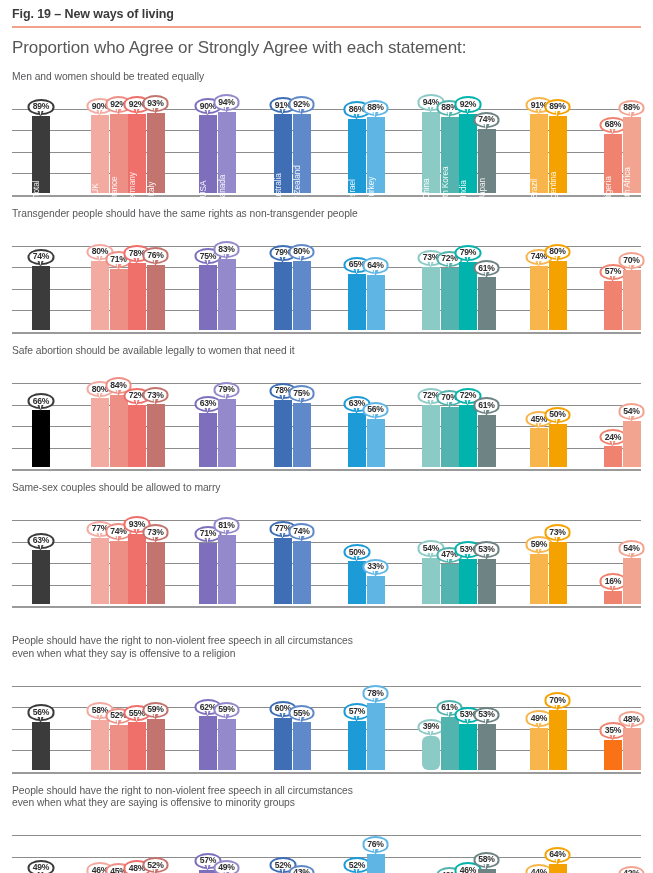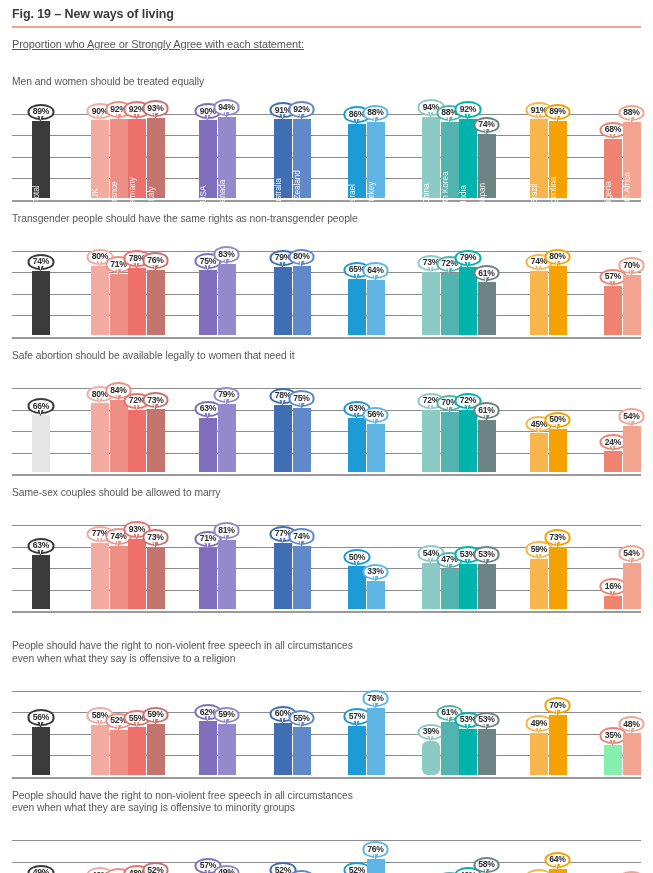--- a/index.html
+++ b/index.html
@@ -19,25 +19,24 @@
     padding-top: 7px;
     letter-spacing: -0.1px;
   }
   .title-rule {
     height: 1.5px;
     background: #f2a28a;
     margin-top: 5px;
     margin-bottom: 10px;
   }
   .subtitle {
-    font-size: 11px;
+    font-size: 17px;
     color: #57575a;
-    margin-bottom: 26px;
+    margin-bottom: 13px;
     letter-spacing: -0.1px;
-    text-decoration: underline;
   }
   .panel { position: relative; }
   .panel-title {
     font-size: 10.3px;
     color: #57575a;
     line-height: 12.2px;
     margin-bottom: 4px;
     white-space: pre-line;
     letter-spacing: -0.05px;
   }
@@ -371,21 +370,21 @@
         <div class="panel-title">Safe abortion should be available legally to women that need it</div>
         <div class="plot" style="height: 108px; padding-top: 22px;">
           <div class="gridlines">
             <div class="gl" style="top: 22px;"></div>
             <div class="gl" style="top: 43.5px;"></div>
             <div class="gl" style="top: 65px;"></div>
             <div class="gl" style="top: 86.5px;"></div>
             <div class="gl base" style="top: 108px;"></div>
           </div>
           <div class="bars">
-            <div class="bar" style="left: 20px; width: 18px; height: 56.76px; background: #e5e5e5; bottom: 2px;">
+            <div class="bar" style="left: 20px; width: 18px; height: 56.76px; background: #000000; bottom: 2px;">
               <div class="vlabel-wrap">
                 <span class="callout c2_0" style="border-color: rgb(59, 59, 59);">66%</span>
               </div>
             </div>
             <div class="bar" style="left: 79px; width: 18px; height: 68.8px; background: rgb(243, 170, 160); bottom: 2px;">
               <div class="vlabel-wrap">
                 <span class="callout c2_1" style="border-color: rgb(243, 170, 160);">80%</span>
               </div>
             </div>
             <div class="bar" style="left: 97.5px; width: 18px; height: 72.24px; background: rgb(238, 143, 134); bottom: 2px;">
@@ -675,21 +674,21 @@
             <div class="bar" style="left: 518px; width: 18px; height: 42.14px; background: rgb(248, 181, 75); bottom: 2px;">
               <div class="vlabel-wrap">
                 <span class="callout c4_15" style="border-color: rgb(248, 181, 75);">49%</span>
               </div>
             </div>
             <div class="bar" style="left: 536.5px; width: 18px; height: 60.2px; background: rgb(245, 162, 0); bottom: 2px;">
               <div class="vlabel-wrap">
                 <span class="callout c4_16" style="border-color: rgb(245, 162, 0);">70%</span>
               </div>
             </div>
-            <div class="bar" style="left: 592px; width: 18px; height: 30.1px; background: #86efac; bottom: 2px;">
+            <div class="bar" style="left: 592px; width: 18px; height: 30.1px; background: #f97316; bottom: 2px;">
               <div class="vlabel-wrap">
                 <span class="callout c4_17" style="border-color: rgb(239, 131, 112);">35%</span>
               </div>
             </div>
             <div class="bar" style="left: 610.5px; width: 18px; height: 41.28px; background: rgb(243, 164, 145); bottom: 2px;">
               <div class="vlabel-wrap">
                 <span class="callout c4_18" style="border-color: rgb(243, 164, 145);">48%</span>
               </div>
             </div>
           </div>

